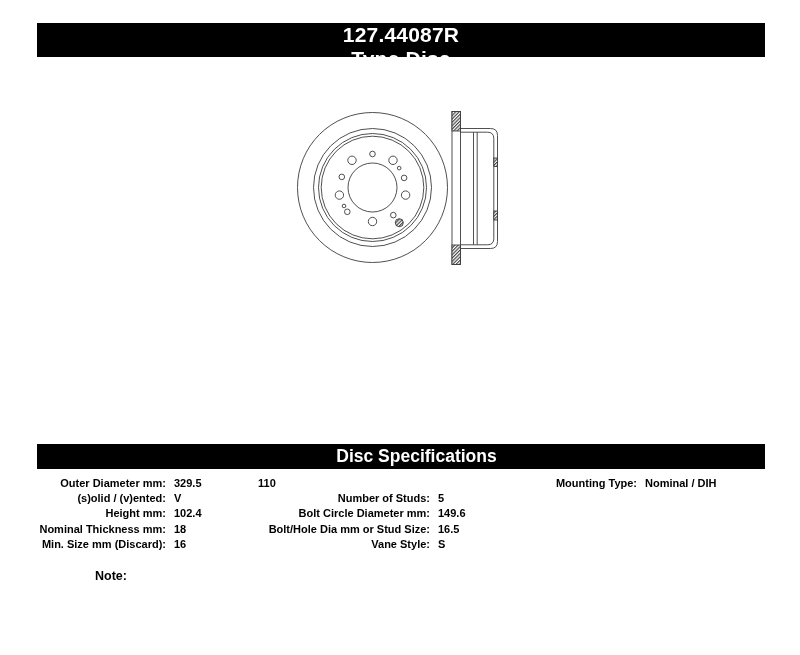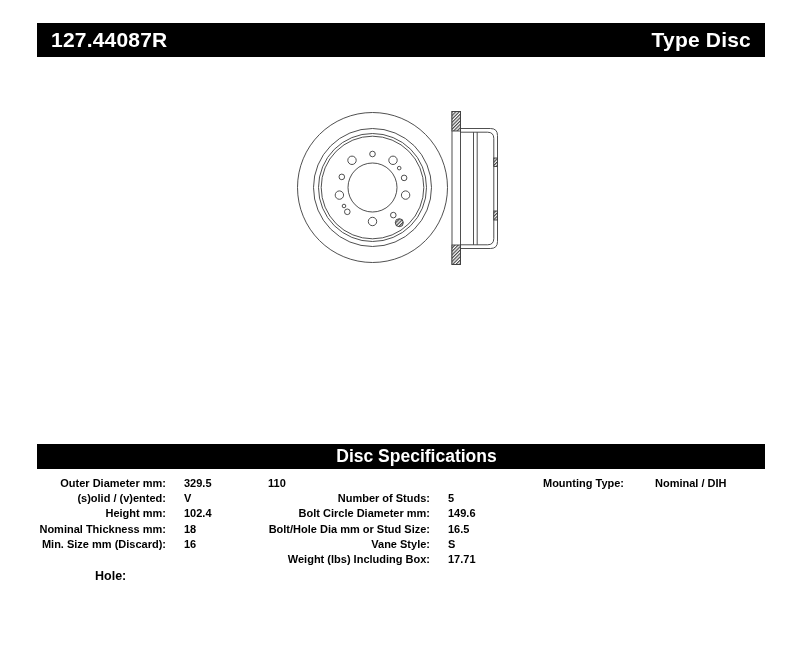--- a/index.html
+++ b/index.html
@@ -6,33 +6,33 @@
   body{
     width:800px;height:655px;position:relative;background:#ffffff;
     font-family:"Liberation Sans", sans-serif;color:#000;overflow:hidden;
     -webkit-font-smoothing:antialiased;
   }
   .bar{
     position:absolute;left:37px;width:728px;background:#000;color:#fff;
     display:flex;align-items:center;box-sizing:border-box;padding-left:31px;
   }
   .top-bar{top:23px;height:34px;justify-content:space-between;padding:0 14px;
-    font-size:21px;font-weight:bold;letter-spacing:0.2px;}
+    font-size:21px;font-weight:bold;letter-spacing:0.2px;flex-direction:column;}
   .spec-bar{top:444px;height:25px;justify-content:center;
     font-size:17.5px;font-weight:bold;}
   .drawing{position:absolute;left:280px;top:95px;width:240px;height:185px;}
   .spec-col{position:absolute;font-size:11px;font-weight:bold;line-height:15.2px;}
   .col1{left:20px;top:476px;}
   .col2{left:250px;top:476px;}
   .col3{left:530px;top:476px;}
   .spec-row{display:flex;white-space:nowrap;}
   .col1 .spec-label{width:146px;text-align:right;display:inline-block;}
   .col2 .spec-label{width:180px;text-align:right;display:inline-block;}
-  .col3 .spec-label{width:107px;text-align:center;display:inline-block;}
-  .spec-value{margin-left:18px;}
+  .col3 .spec-label{width:107px;text-align:right;display:inline-block;}
+  .spec-value{margin-left:8px;}
   .note{position:absolute;left:95px;top:569px;font-size:12.5px;font-weight:bold;}
 </style>
 </head>
 <body>
 
 <div class="page">
 
   <header class="bar top-bar">
     <span>127.44087R</span>
     <span>Type Disc</span>
@@ -133,28 +133,24 @@
       <span class="spec-value">149.6</span>
     </div>
     <div class="spec-row">
       <span class="spec-label">Bolt/Hole Dia mm or Stud Size:</span>
       <span class="spec-value">16.5</span>
     </div>
     <div class="spec-row">
       <span class="spec-label">Vane Style:</span>
       <span class="spec-value">S</span>
     </div>
-    <div class="spec-row">
-      <span class="spec-label">Weight (lbs) Including Box:</span>
-      <span class="spec-value">17.71</span>
-    </div>
   </div>
 
   <div class="spec-col col3">
     <div class="spec-row">
       <span class="spec-label">Mounting Type:</span>
       <span class="spec-value">Nominal / DIH</span>
     </div>
   </div>
 
-  <div class="note">Hole:</div>
+  <div class="note">Note:</div>
 
 </div>
 
 </body></html>

